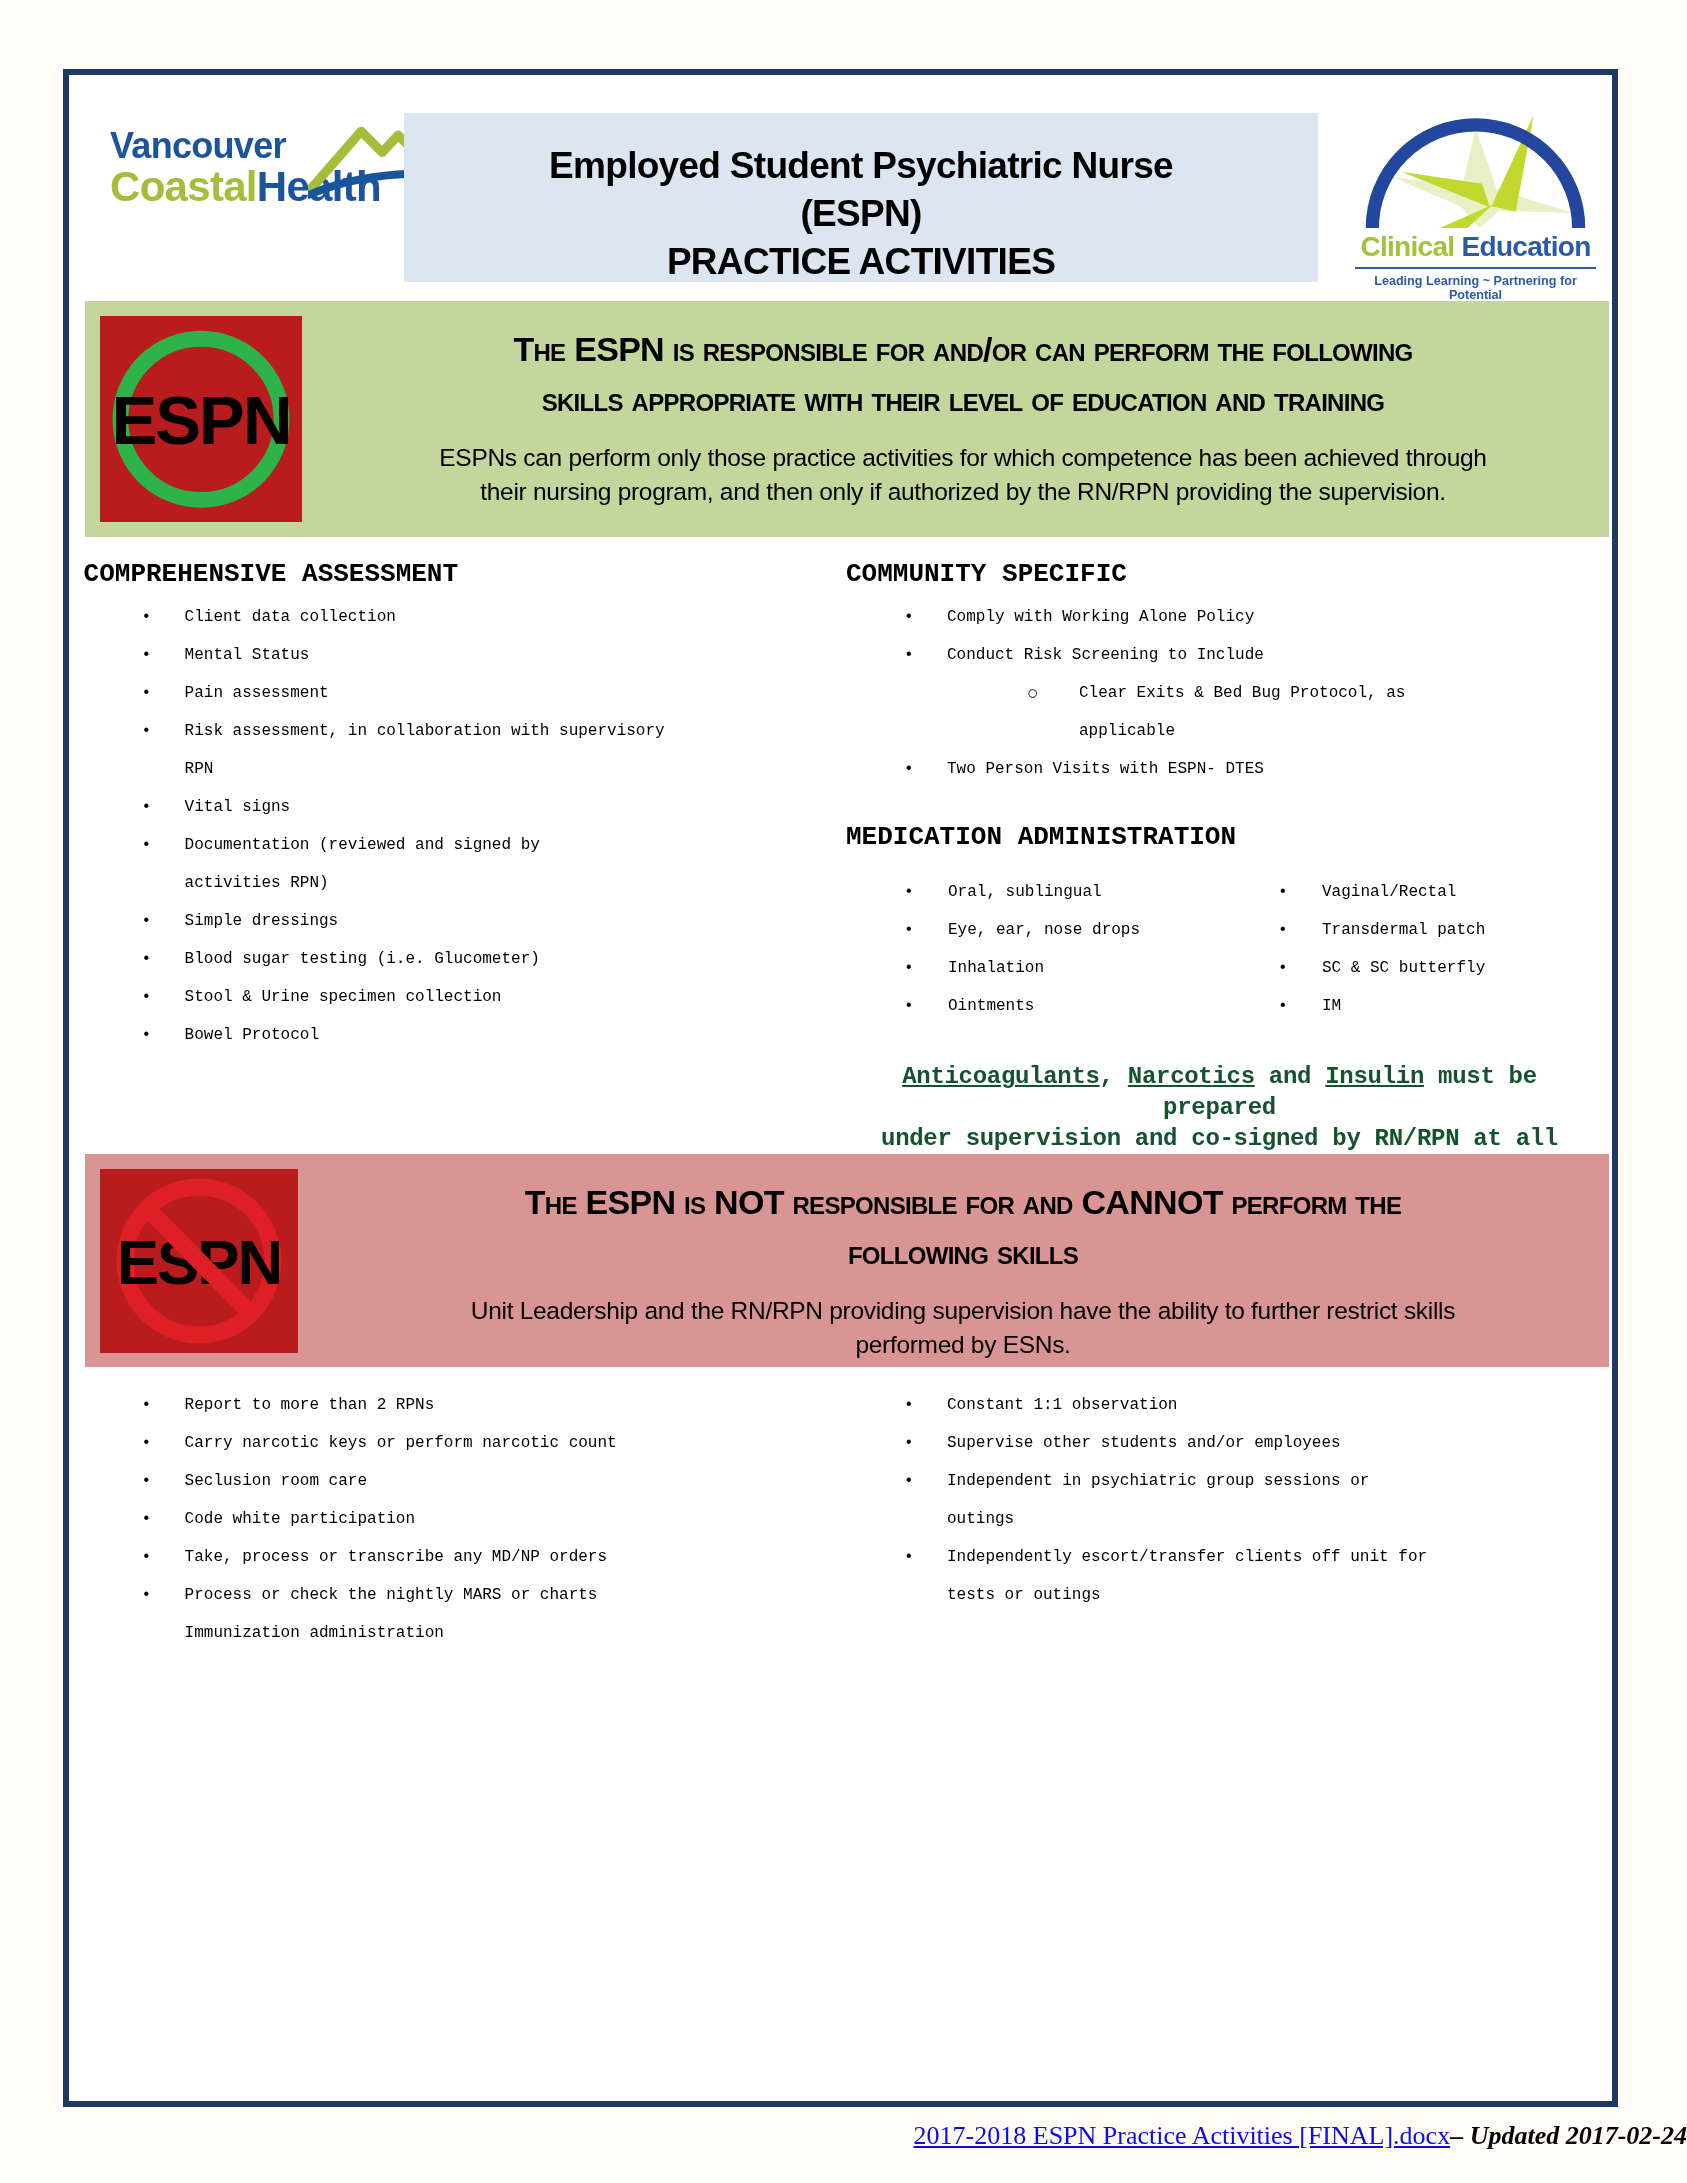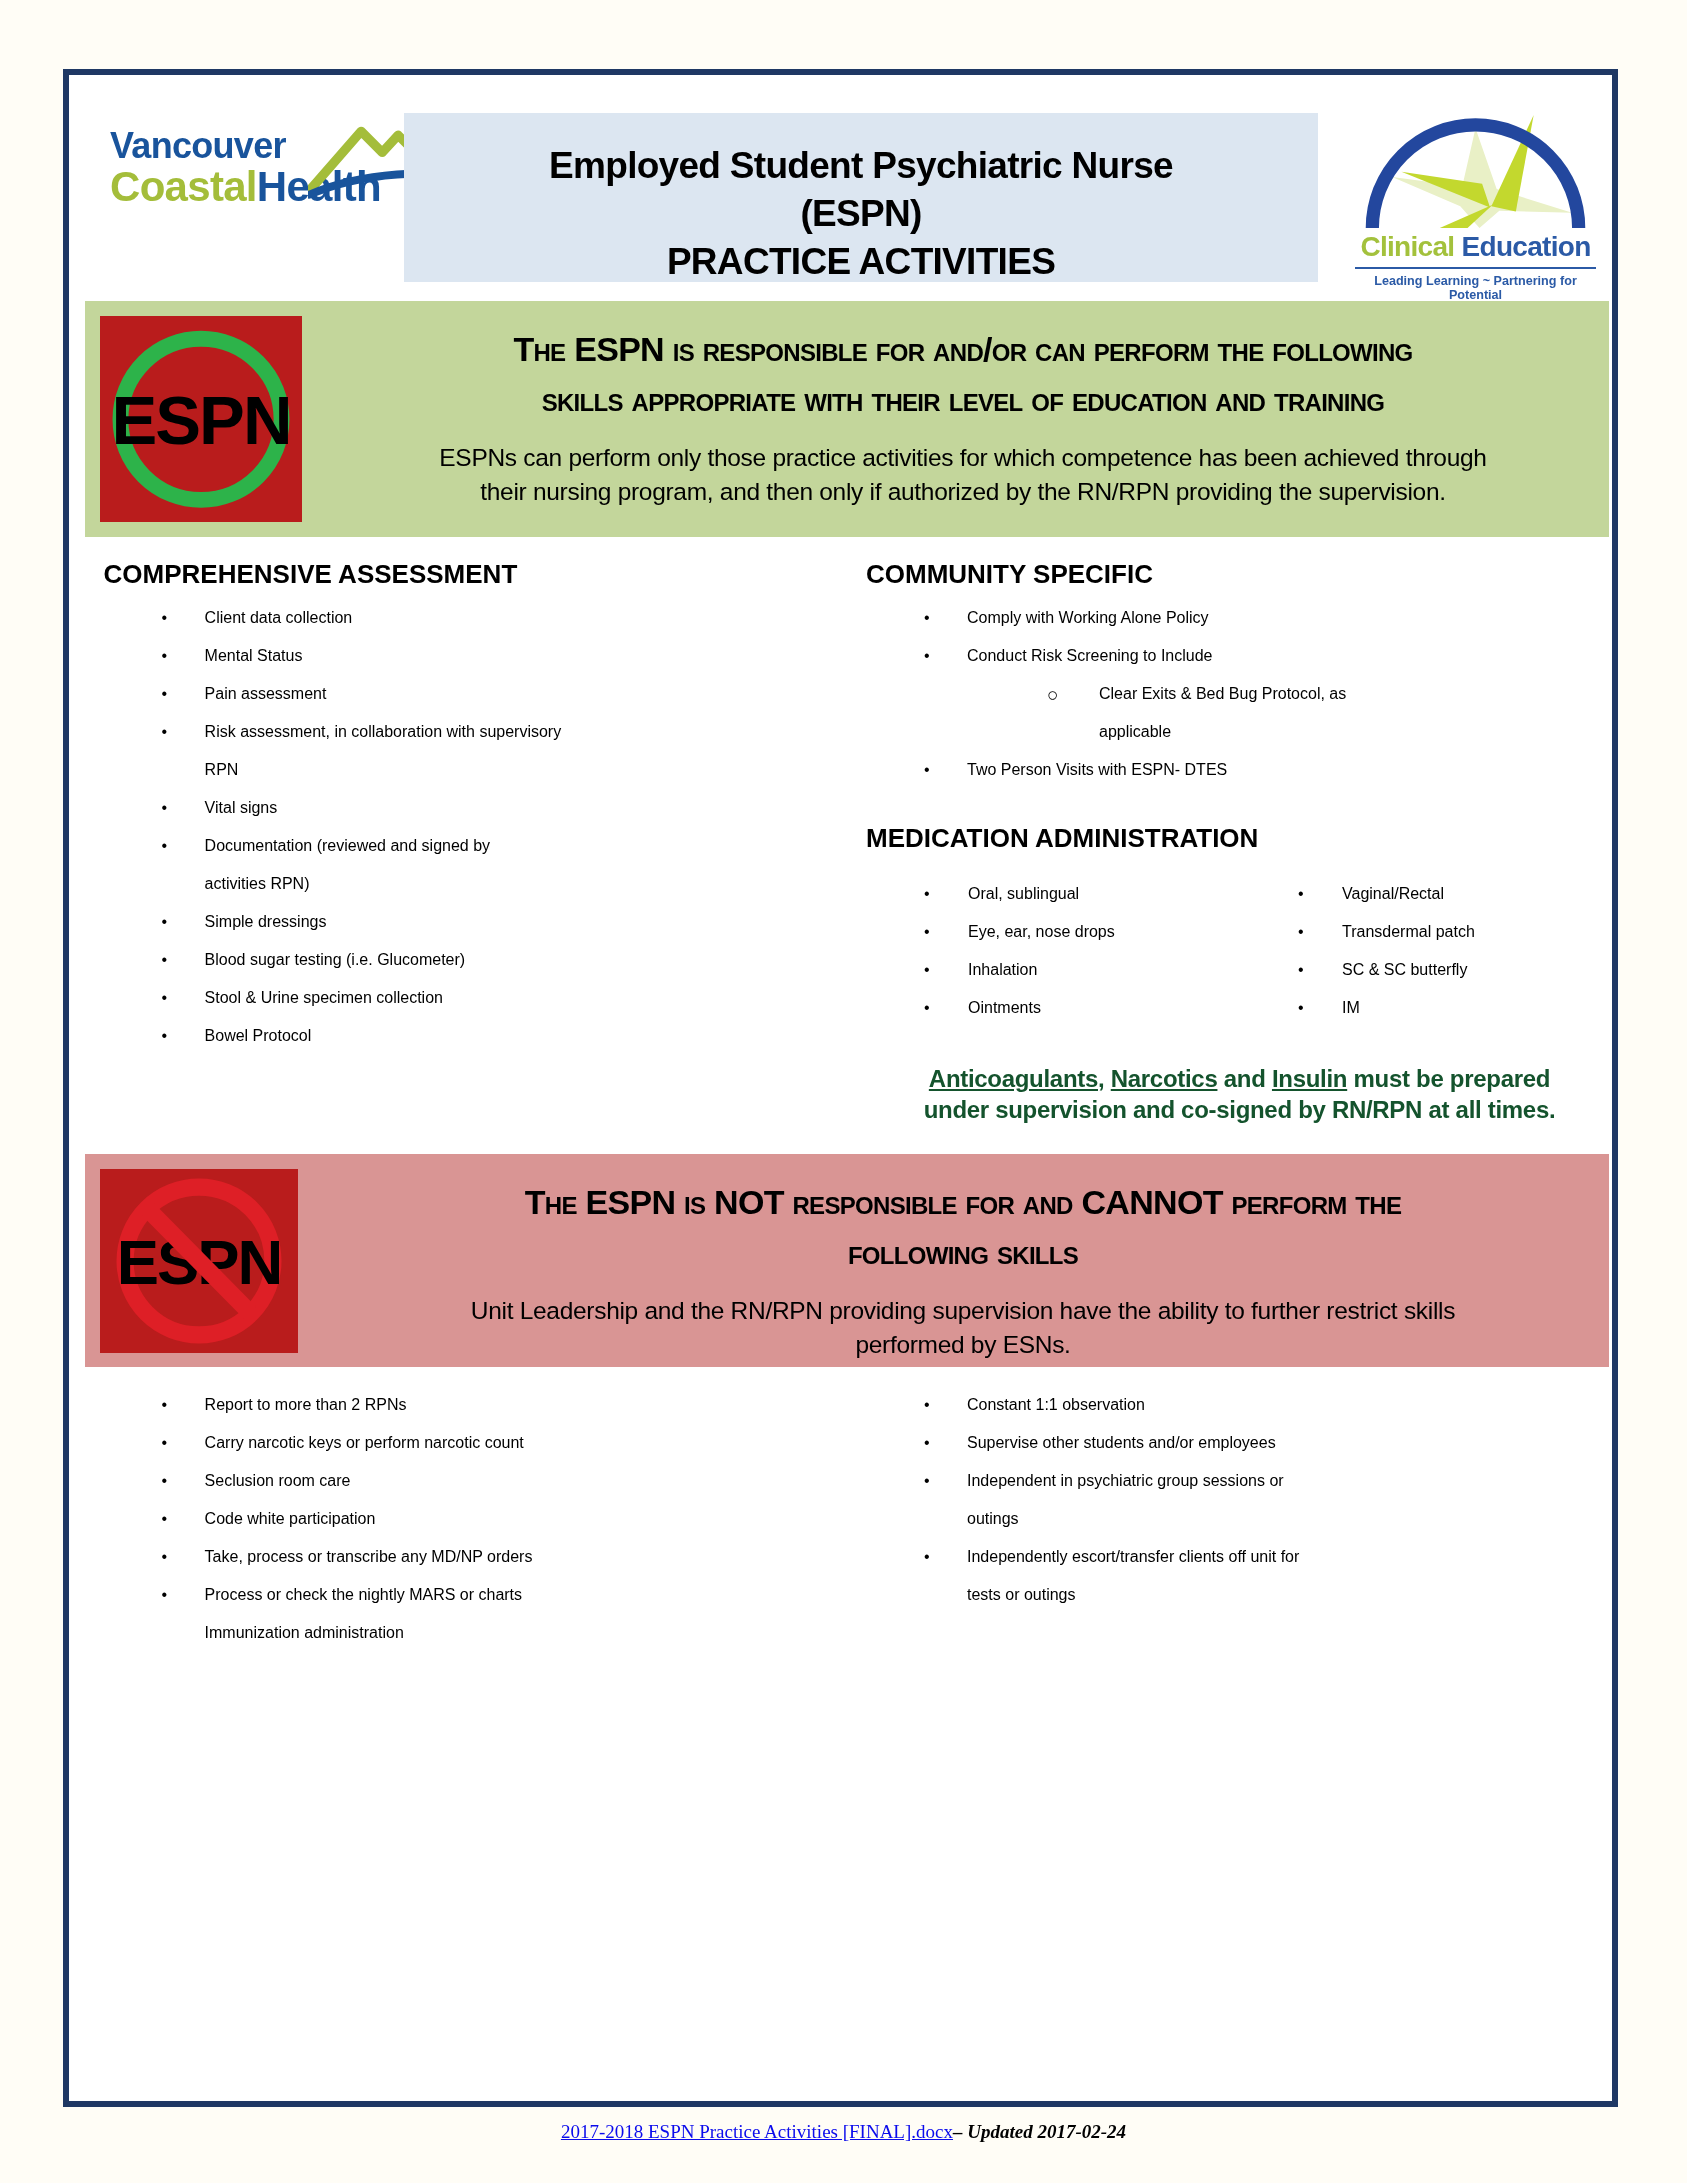--- a/index.html
+++ b/index.html
@@ -46,21 +46,21 @@
   .logo-box svg { display:block; width:100%; height:100%; }
   .logo-box text { font-family:"Liberation Sans", sans-serif; font-weight:bold; letter-spacing:-3px; }
   .btext { margin-left:232px; padding:22.5px 26.5px 0 26.5px; text-align:center; }
   .bheading {
     font-variant:small-caps; font-weight:bold; font-size:34px; line-height:50px;
     letter-spacing:-0.7px; white-space:pre-line;
   }
   .bbody { font-size:24.5px; line-height:34px; margin-top:17px; white-space:pre-line; letter-spacing:-0.3px; }
 
   
-  .cols { position:absolute; left:20px; width:1524px; }
+  .cols { position:absolute; left:0; width:1524px;font-family:Liberation Mono, monospace; }
   .cols.mid { top:484px; height:595px; }
   .cols.bottom { top:1311px; height:370px; }
   .col { position:absolute; top:0; }
   .col-left  { left:14.6px;  width:761px; }
   .col-right { left:777px; width:747px; }
   h3.sec { font-size:26px; font-weight:bold; margin:0 0 9.3px 0; }
   ul { list-style:none; }
   li { position:relative; font-size:16px; line-height:38px; white-space:pre-line; }
   li.b   { padding-left:101px; }
   li.b::before   { content:"\2022"; position:absolute; left:58px; top:0; }
@@ -73,22 +73,22 @@
   .medgrid li { padding-left:44px; }
   .medgrid li::before { content:"\2022"; position:absolute; left:0; top:0; }
   .warning {
     margin-top:36px; text-align:center; color:#14532d; font-weight:bold;
     font-size:24px; line-height:31px; letter-spacing:-0.3px;
   }
   .warning .u { text-decoration:underline; }
 
   
   .footer {
-    position:absolute; left:0; top:2121px; width:1687px; text-align:center;
-    font-family:"Liberation Serif", serif; font-size:19px;
+    position:absolute; left:0; top:2121px; width:1687px; text-align:right;
+    font-family:"Liberation Serif", serif; font-size:26px;
   }
   .flink { color:#0b0bec; text-decoration:underline; cursor:pointer; }
   .fsuffix { color:#000; font-style:italic; font-weight:600; }
 </style>
 </head>
 <body>
 
 <div id="page">
   <div class="frame">
 

